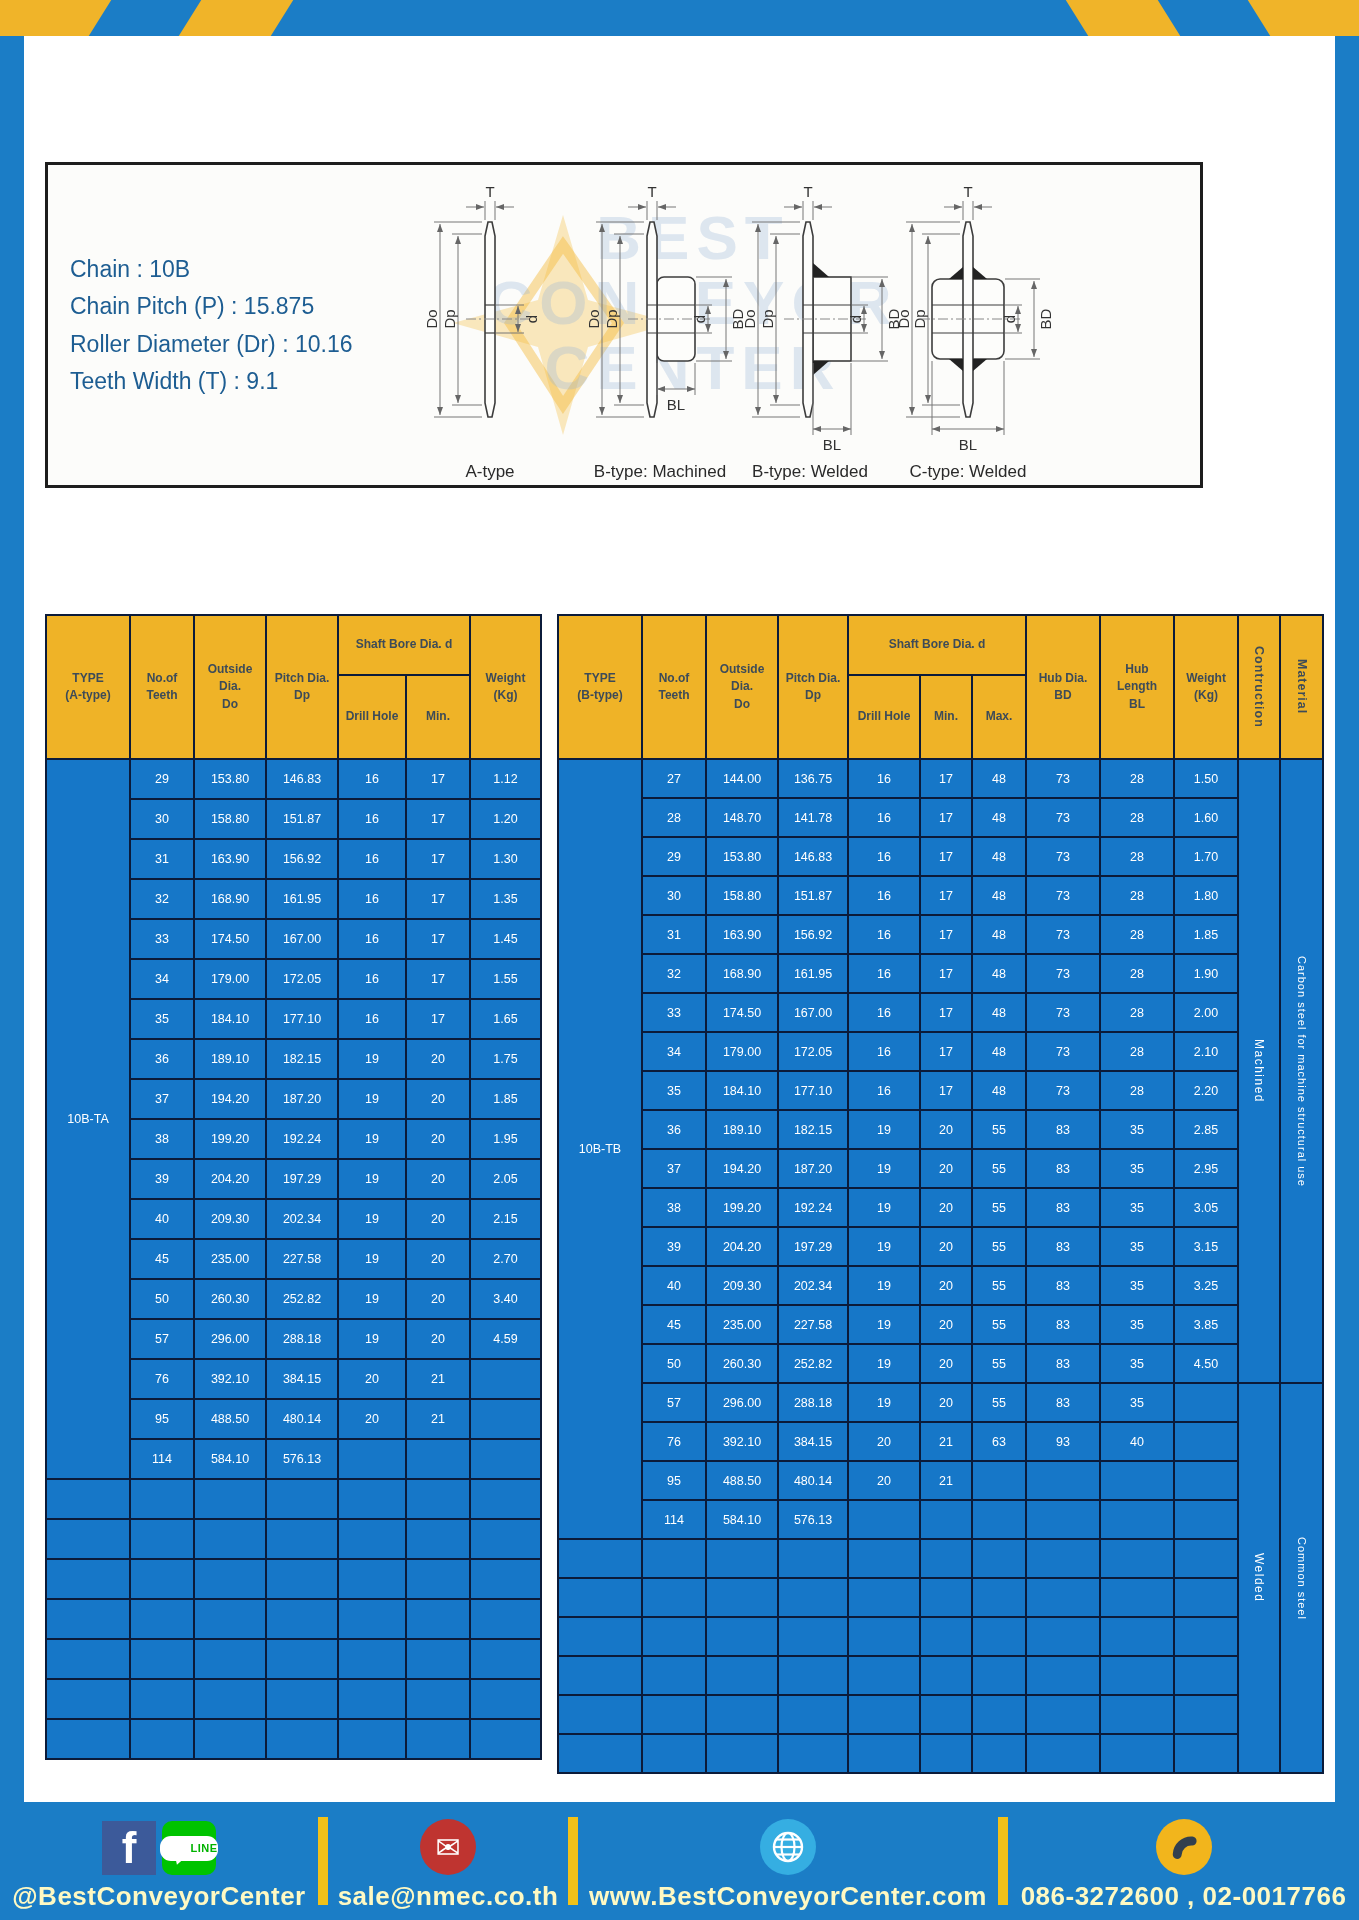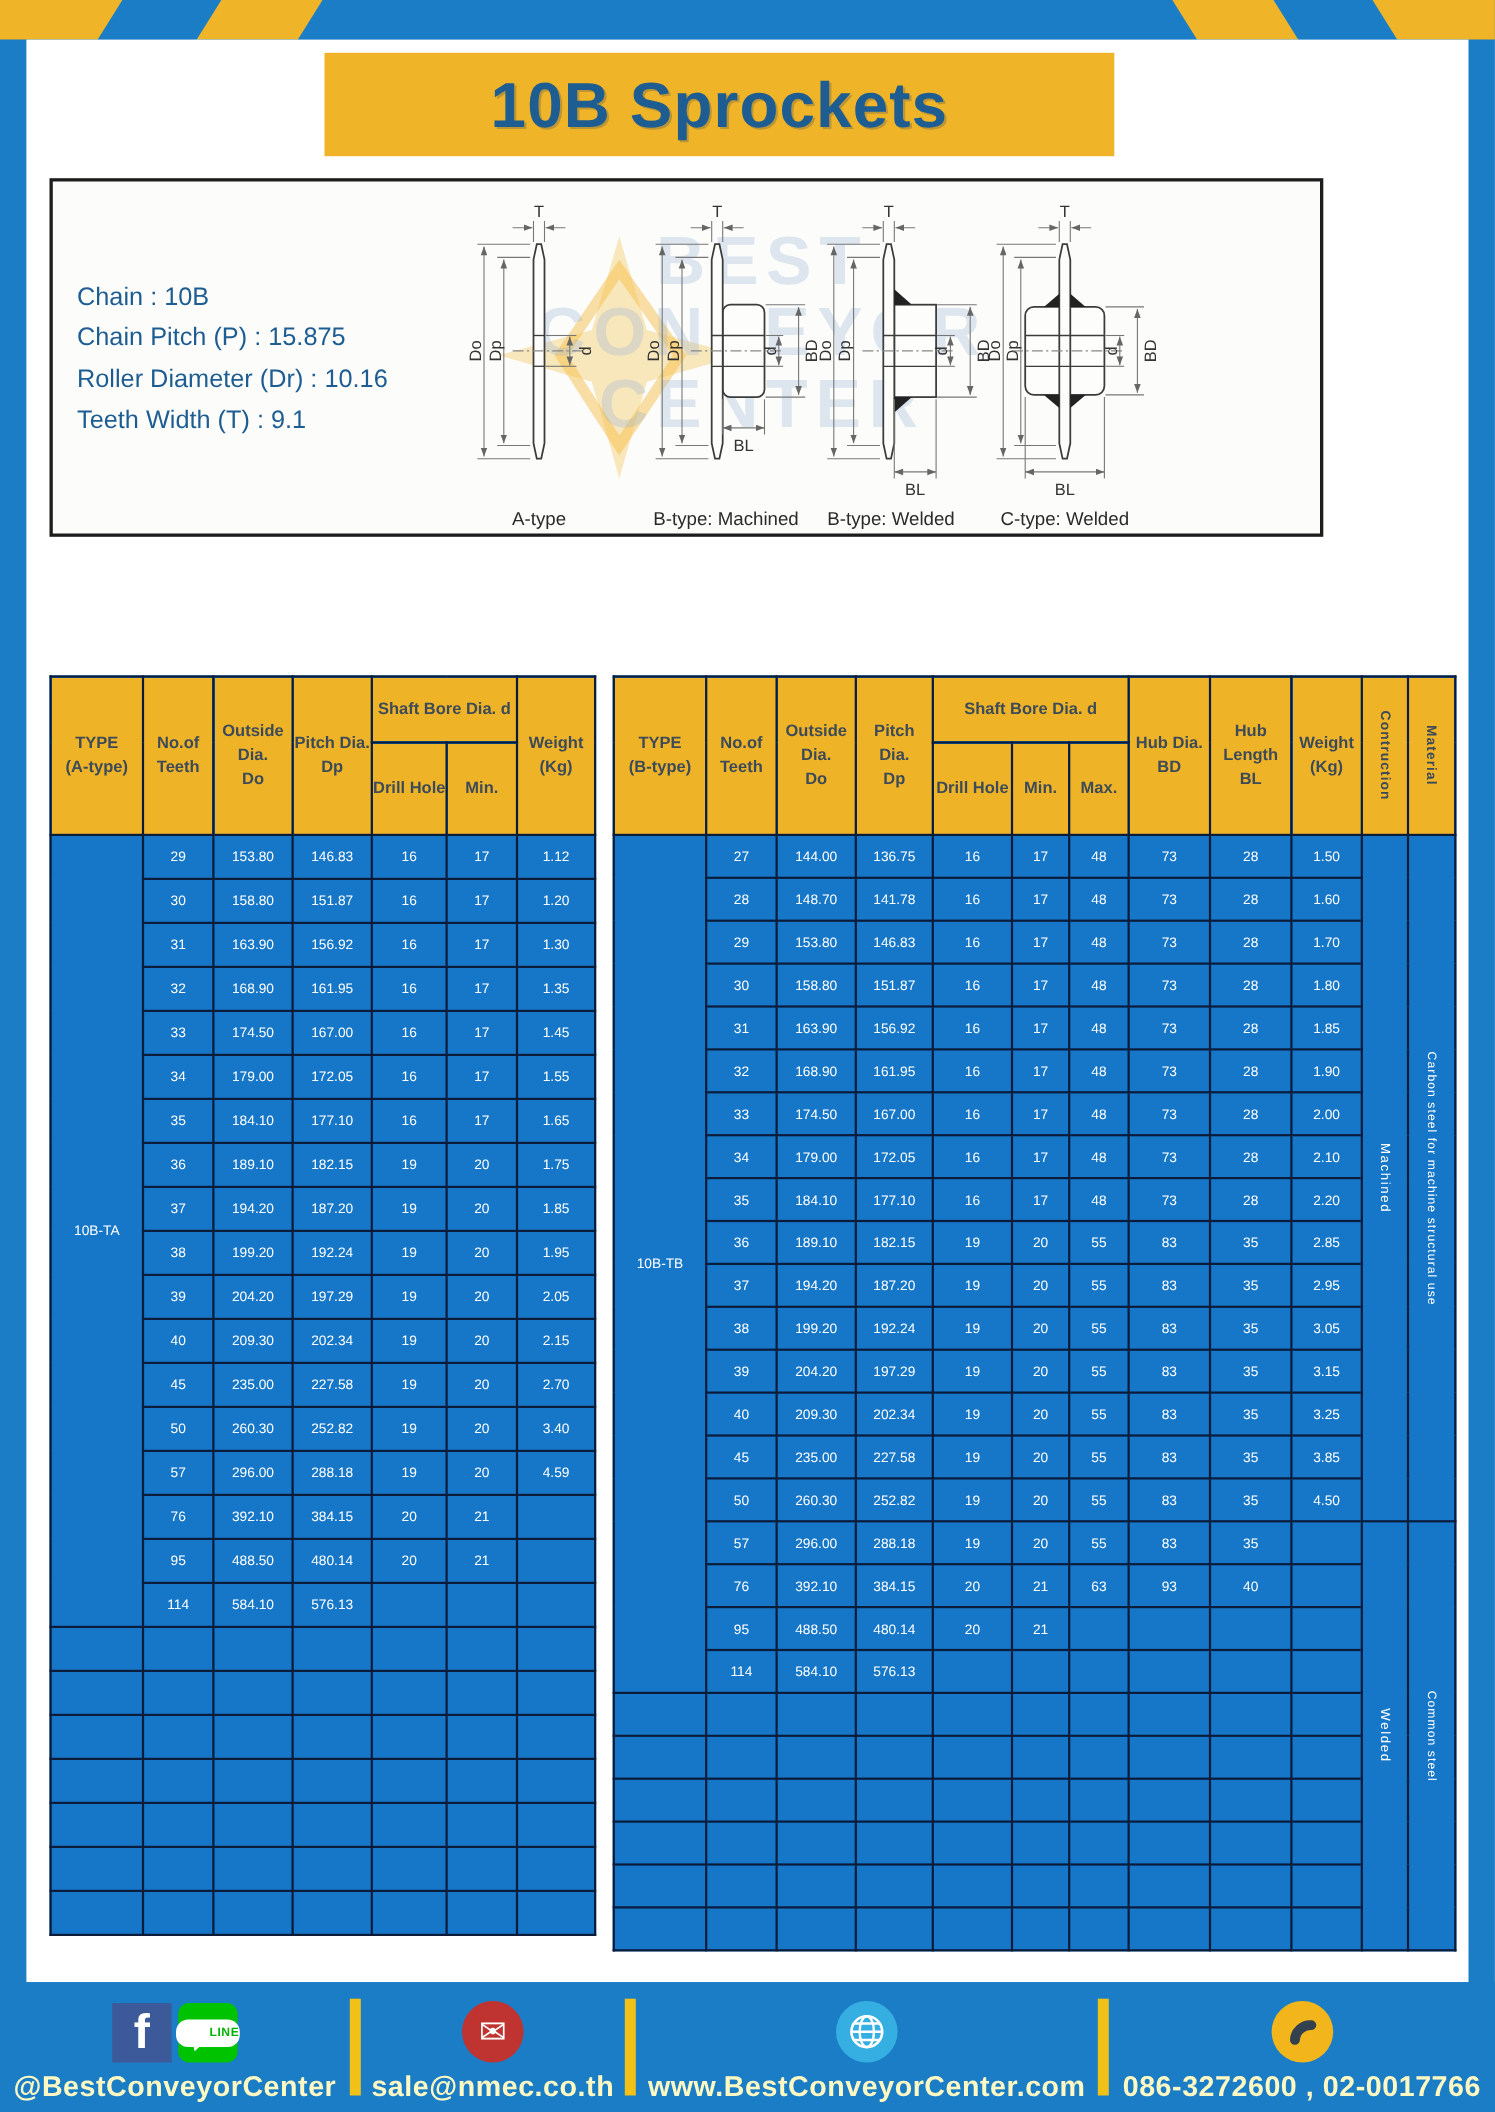--- a/index.html
+++ b/index.html
@@ -37,21 +37,21 @@
   .drawings .bore{stroke:#3c3c3c;stroke-width:1.2;}
   .drawings .cl{stroke:#888;stroke-width:1;stroke-dasharray:10 3 2 3;}
   .drawings .fil{fill:#222;stroke:none;}
   .drawings text{font-family:"Liberation Sans",sans-serif;font-size:15px;fill:#333;}
   .drawings text.tname{font-size:17px;fill:#2a2a2a;}
 
   
   table.tbl{position:absolute;border-collapse:collapse;table-layout:fixed;background:#1677c8;}
   .tbl th,.tbl td{border:2px solid #0b1b3a;text-align:center;vertical-align:middle;
     padding:0;overflow:hidden;}
-  .tbl th{background:#efb327;color:#3d4b58;font-weight:700;font-size:15px;white-space:pre-line;line-height:1.45;}
+  .tbl th{background:#efb327;color:#3d4b58;font-weight:700;font-size:12px;white-space:pre-line;line-height:1.45;}
   .tbl td{background:#1677c8;color:#ffffff;font-size:12.5px;font-weight:500;}
   .tbl-a{left:21px;top:578px;width:495px;}
   .tbl-b{left:533px;top:578px;width:763px;}
   .tbl thead tr:first-child{height:60px;}
   .tbl thead tr:last-child{height:84px;}
   .tbl-a tbody tr{height:40px;}
   .tbl-b tbody tr{height:39px;}
   th.vhead{writing-mode:vertical-rl;font-size:12.5px;letter-spacing:1px;padding:4px 0;}
   td.vcell{writing-mode:vertical-rl;font-size:12px;letter-spacing:1.5px;}
   td.vcell.small{font-size:11px;letter-spacing:1px;}
@@ -83,23 +83,20 @@
 
   <div class="topbar">
     <div class="stripe l1"></div>
     <div class="stripe l2"></div>
     <div class="stripe r1"></div>
     <div class="stripe r2"></div>
   </div>
 
   <div class="content">
 
-    <div class="title-box">
-      <span>10B Sprockets</span>
-    </div>
 
     <div class="diagram-box">
       <svg class="wm-star" width="230" height="240" viewBox="0 0 230 240">
         <polygon points="115,10 140,95 225,118 140,142 115,230 90,142 5,118 90,95" fill="rgba(243,186,60,0.32)"></polygon>
         <polygon points="115,40 170,118 115,200 62,118" fill="none" stroke="rgba(243,186,60,0.45)" stroke-width="10"></polygon>
       </svg>
       <div class="watermark">BEST CONVEYOR CENTER</div>
 
       <div class="specs">
         <div>Chain  :  10B</div>

